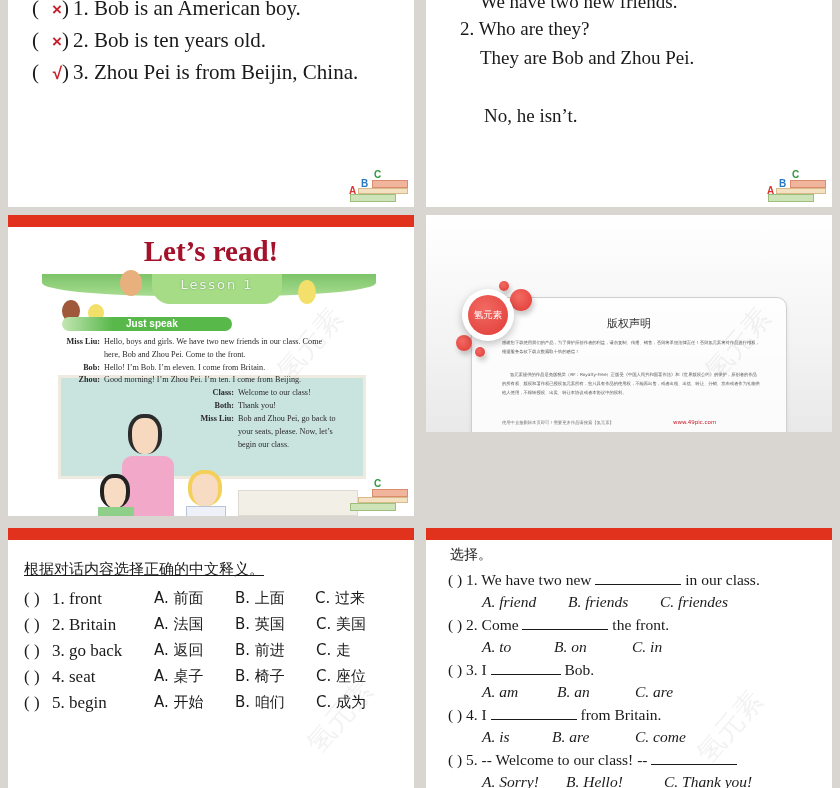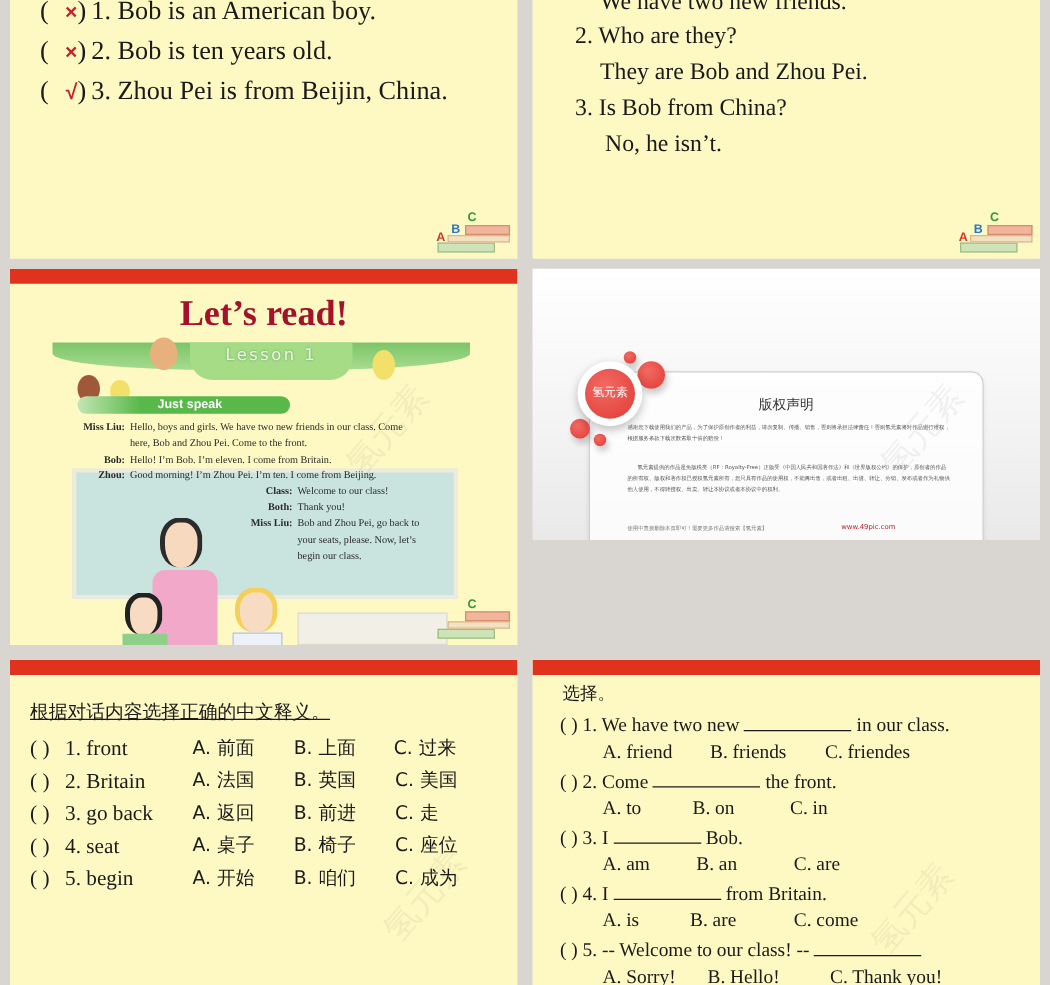--- a/index.html
+++ b/index.html
@@ -1,18 +1,18 @@
 <!DOCTYPE html>
 <html><head>
 <meta charset="utf-8">
 <style>
   * { box-sizing: border-box; margin: 0; padding: 0; }
   html, body { width: 840px; height: 788px; overflow: hidden; }
   body { background: #d9d5d1; position: relative; font-family: "Liberation Serif", serif; color: #1a1a1a; }
-  .slide { position: absolute; background: #fef9c3; overflow: hidden; }
+  .slide { position: absolute; background: #ffffff; overflow: hidden; }
   #s1 { left: 8px; top: 0; width: 406px; height: 207px; }
   #s2 { left: 426px; top: 0; width: 406px; height: 207px; }
   #s3 { left: 8px; top: 215px; width: 406px; height: 301px; }
   #s4 { left: 426px; top: 215px; width: 406px; height: 217px; background: linear-gradient(#ffffff, #f3f3f3 60%, #e9e9e9); }
   #s5 { left: 8px; top: 528px; width: 406px; height: 260px; }
   #s6 { left: 426px; top: 528px; width: 406px; height: 260px; }
   .redbar { position: absolute; left: 0; top: 0; width: 100%; height: 12px; background: #e0321c; }
 
   
   .tf-line { position: absolute; left: 24px; font-size: 21px; white-space: nowrap; }
@@ -64,21 +64,21 @@
   
   .cn-title { position: absolute; left: 16px; top: 32px; font-family: "DejaVu Sans", sans-serif; font-size: 15px; white-space: nowrap; text-decoration: underline; }
   .vocab-row { position: absolute; left: 16px; font-size: 17px; white-space: nowrap; height: 22px; }
   .vocab-row span { position: absolute; top: 0; }
   .vocab-row .cn { font-family: "DejaVu Sans", sans-serif; font-size: 15px; }
 
   
   .mc-title { position: absolute; left: 24px; top: 18px; font-family: "DejaVu Sans", sans-serif; font-size: 14px; }
   .mc-q { position: absolute; left: 22px; font-size: 15.5px; white-space: nowrap; }
   .mc-opts { position: absolute; left: 56px; font-size: 15.5px; white-space: nowrap; height: 20px; }
-  .mc-opts span { position: absolute; top: 0; }
+  .mc-opts span { position: absolute; top: 0; font-style: italic; }
   .blank { display: inline-block; border-bottom: 1px solid #1a1a1a; height: 14px; vertical-align: baseline; }
 
   .watermark { position: absolute; font-family: "DejaVu Sans", sans-serif; color: rgba(0,0,0,0.05); font-size: 28px; transform: rotate(-50deg); white-space: nowrap; pointer-events: none; }
 </style>
 </head>
 <body>
 
 <div class="slide" id="s1">
   <div class="tf-line" style="top:-4px">
     <span class="paren">(</span><span class="mark">×</span><span class="close">)</span><span>1. Bob is an American boy.</span>
@@ -96,21 +96,20 @@
     <span class="la">A</span>
       <span class="lb">B</span>
       <span class="lc">C</span>
   </div>
 </div>
 
 <div class="slide" id="s2">
   <div class="qa" style="left:54px;top:-9px">We have two new friends.</div>
   <div class="qa" style="left:34px;top:18px">2. Who are they?</div>
   <div class="qa" style="left:54px;top:47px">They are Bob and Zhou Pei.</div>
-  <div class="qa" style="left:34px;top:76px">3. Is Bob from China?</div>
   <div class="qa" style="left:58px;top:105px">No, he isn’t.</div>
   <div class="books" style="left:340px;top:168px">
     <div class="b1"></div>
       <div class="b2"></div>
       <div class="b3"></div>
     <span class="la">A</span>
       <span class="lb">B</span>
       <span class="lc">C</span>
   </div>
 </div>

